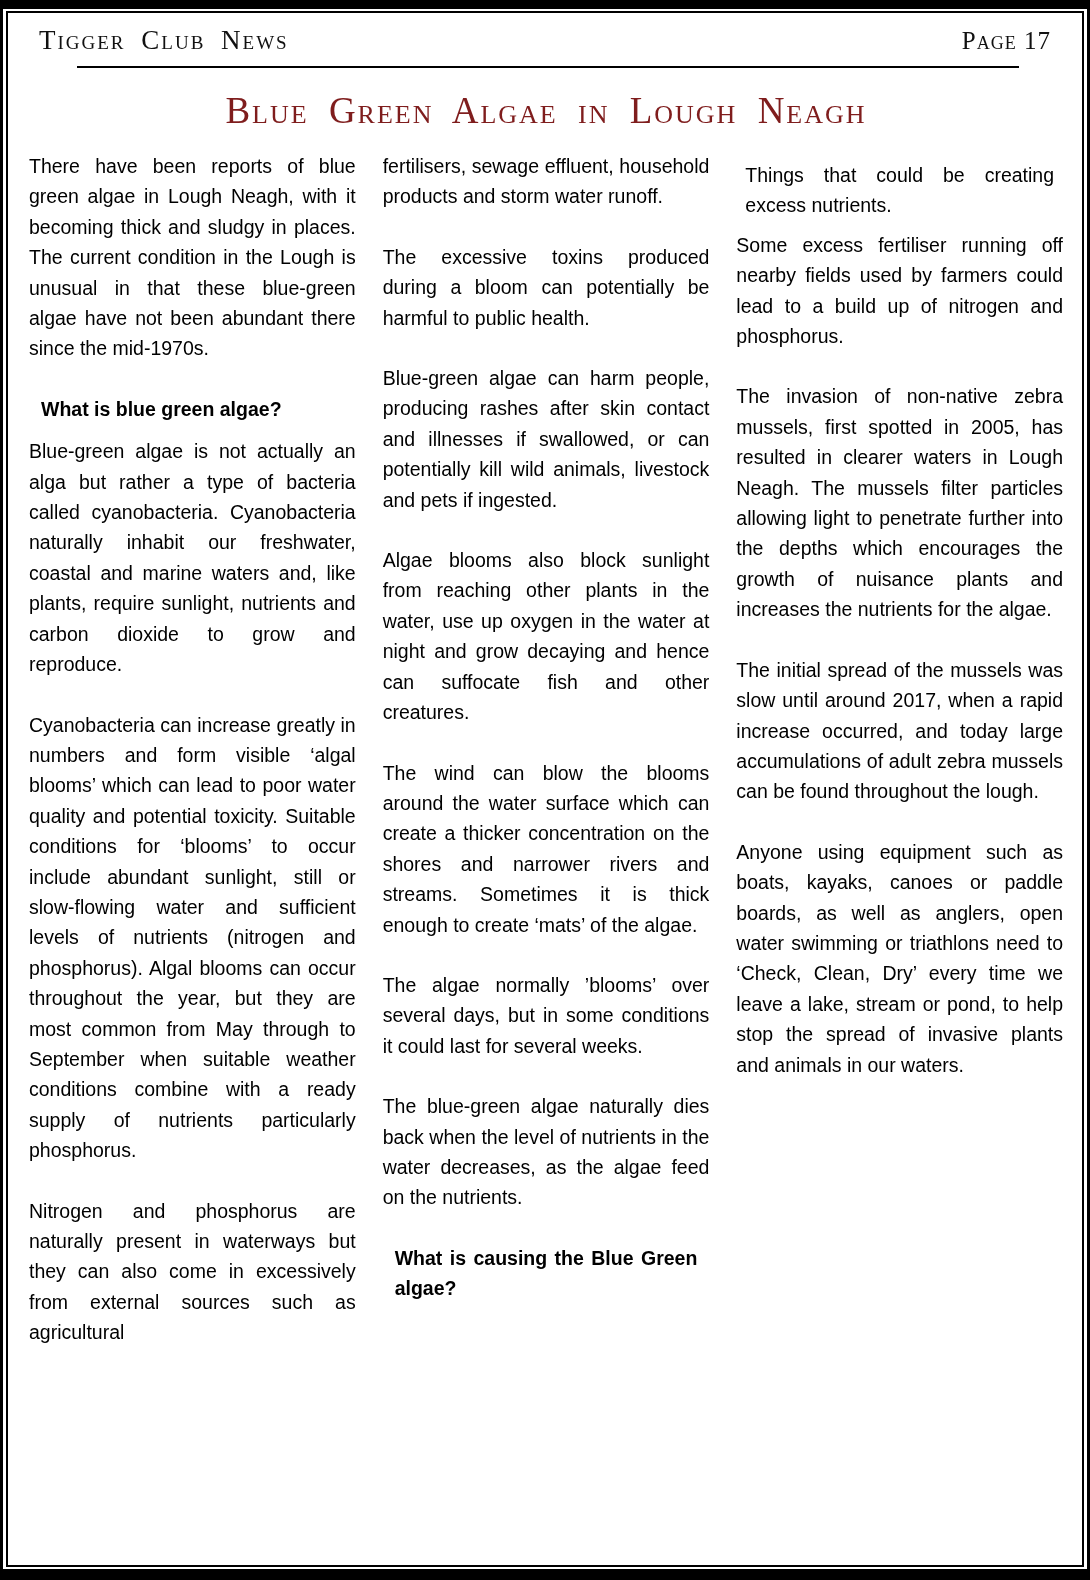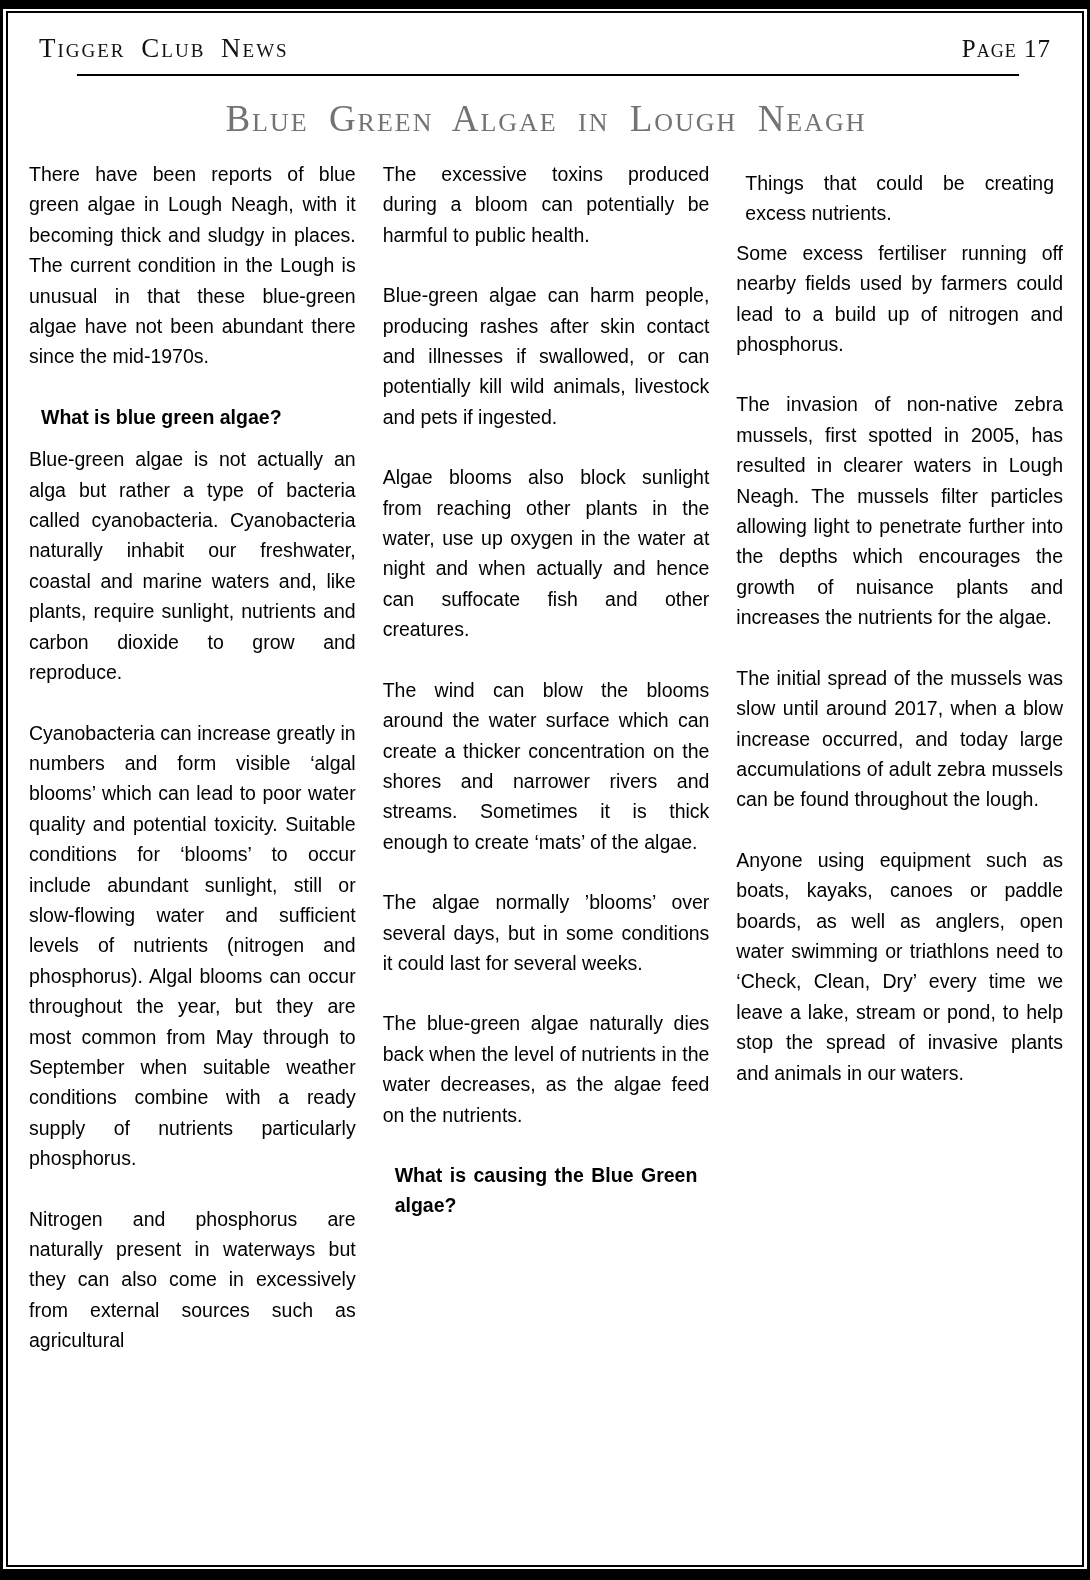--- a/index.html
+++ b/index.html
@@ -17,21 +17,21 @@
   }
   .inner-frame {
     position: absolute;
     inset: 2px 3px 2px 3px;
     border: 2px solid #000;
     pointer-events: none;
   }
   .content {
     position: relative;
     height: 100%;
-    padding: 16px 24px 0 26px;
+    padding: 8px 24px 0 26px;
   }
   .masthead {
     display: flex;
     justify-content: space-between;
     align-items: baseline;
     padding: 8px 12px 0 10px;
     font-family: "Liberation Serif", serif;
     font-variant: small-caps;
     color: #111;
   }
@@ -51,21 +51,21 @@
     margin: 10px 44px 0 48px;
   }
   .article-title {
     font-family: "Liberation Serif", serif;
     font-variant: small-caps;
     font-weight: normal;
     font-size: 37px;
     letter-spacing: 2px;
     word-spacing: 9px;
     text-align: center;
-    color: #737373;
+    color: #7f1d1d;
     margin: 21px 0 0 0;
   }
   .columns {
     display: flex;
     gap: 27px;
     margin-top: 19px;
   }
   .col {
     flex: 1 1 0;
     font-size: 19.5px;
@@ -97,32 +97,33 @@
 
       <div class="col">
         <p>There have been reports of blue green algae in Lough Neagh, with it becoming thick and sludgy in places. The current condition in the Lough is unusual in that these blue-green algae have not been abundant there since the mid-1970s.</p>
         <p class="heading">What is blue green algae?</p>
         <p>Blue-green algae is not actually an alga but rather a type of bacteria called cyanobacteria. Cyanobacteria naturally inhabit our freshwater, coastal and marine waters and, like plants, require sunlight, nutrients and carbon dioxide to grow and reproduce.</p>
         <p>Cyanobacteria can increase greatly in numbers and form visible ‘algal blooms’ which can lead to poor water quality and potential toxicity. Suitable conditions for ‘blooms’ to occur include abundant sunlight, still or slow-flowing water and sufficient levels of nutrients (nitrogen and phosphorus). Algal blooms can occur throughout the year, but they are most common from May through to September when suitable weather conditions combine with a ready supply of nutrients particularly phosphorus.</p>
         <p>Nitrogen and phosphorus are naturally present in waterways but they can also come in excessively from external sources such as agricultural</p>
       </div>
 
       <div class="col">
+        <p>fertilisers, sewage effluent, household products and storm water runoff.</p>
         <p>The excessive toxins produced during a bloom can potentially be harmful to public health.</p>
         <p>Blue-green algae can harm people, producing rashes after skin contact and illnesses if swallowed, or can potentially kill wild animals, livestock and pets if ingested.</p>
-        <p>Algae blooms also block sunlight from reaching other plants in the water, use up oxygen in the water at night and when actually and hence can suffocate fish and other creatures.</p>
+        <p>Algae blooms also block sunlight from reaching other plants in the water, use up oxygen in the water at night and grow decaying and hence can suffocate fish and other creatures.</p>
         <p>The wind can blow the blooms around the water surface which can create a thicker concentration on the shores and narrower rivers and streams. Sometimes it is thick enough to create ‘mats’ of the algae.</p>
         <p>The algae normally ’blooms’ over several days, but in some conditions it could last for several weeks.</p>
         <p>The blue-green algae naturally dies back when the level of nutrients in the water decreases, as the algae feed on the nutrients.</p>
         <p class="heading">What is causing the Blue Green algae?</p>
       </div>
 
       <div class="col">
         <p class="tight">Things that could be creating excess nutrients.</p>
         <p>Some excess fertiliser running off nearby fields used by farmers could lead to a build up of nitrogen and phosphorus.</p>
         <p>The invasion of non-native zebra mussels, first spotted in 2005, has resulted in clearer waters in Lough Neagh. The mussels filter particles allowing light to penetrate further into the depths which encourages the growth of nuisance plants and increases the nutrients for the algae.</p>
-        <p>The initial spread of the mussels was slow until around 2017, when a blow increase occurred, and today large accumulations of adult zebra mussels can be found throughout the lough.</p>
+        <p>The initial spread of the mussels was slow until around 2017, when a rapid increase occurred, and today large accumulations of adult zebra mussels can be found throughout the lough.</p>
         <p>Anyone using equipment such as boats, kayaks, canoes or paddle boards, as well as anglers, open water swimming or triathlons need to ‘Check, Clean, Dry’ every time we leave a lake, stream or pond, to help stop the spread of invasive plants and animals in our waters.</p>
       </div>
 
     </div>
   </div>
 </div>
 
 </body></html>

